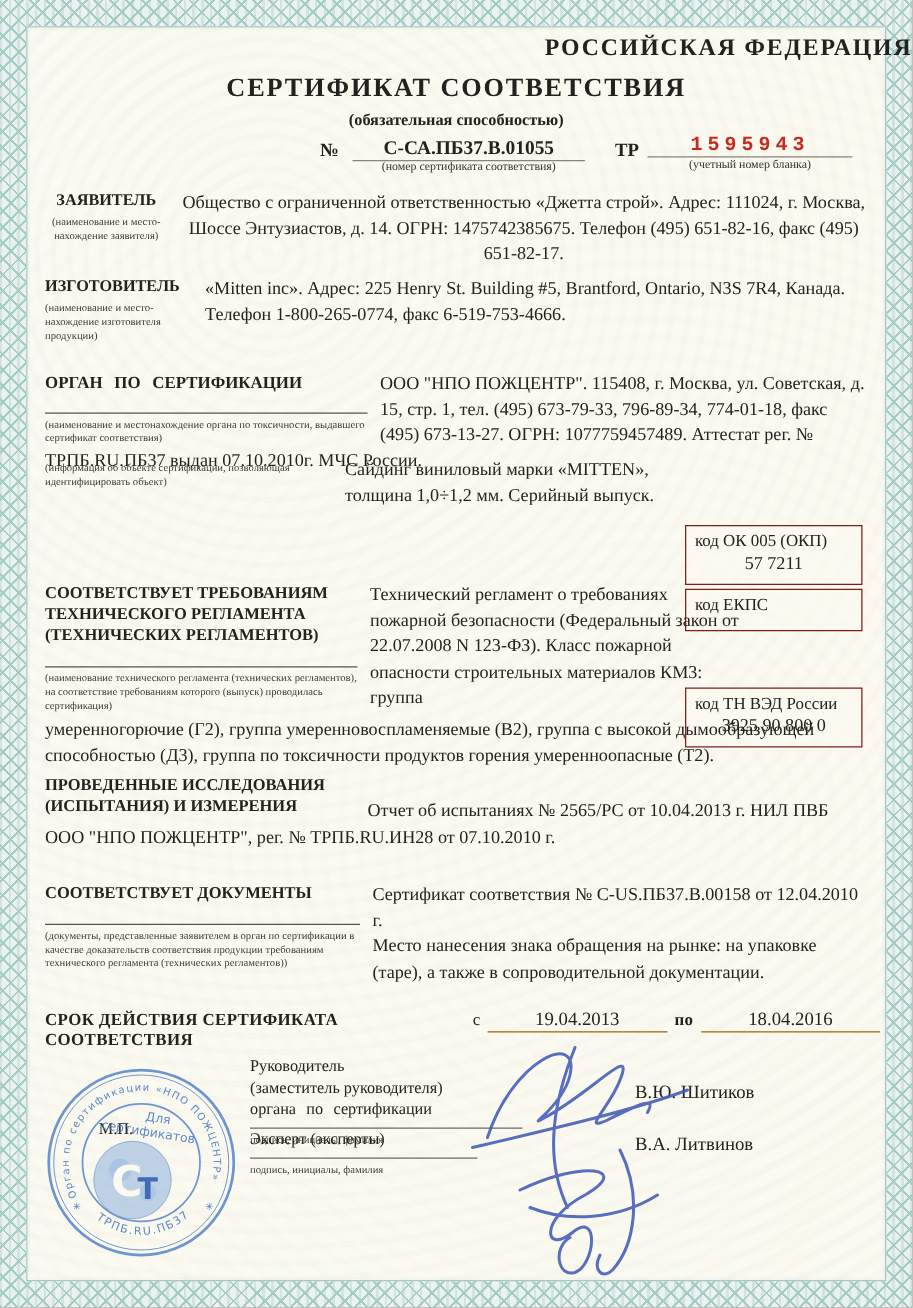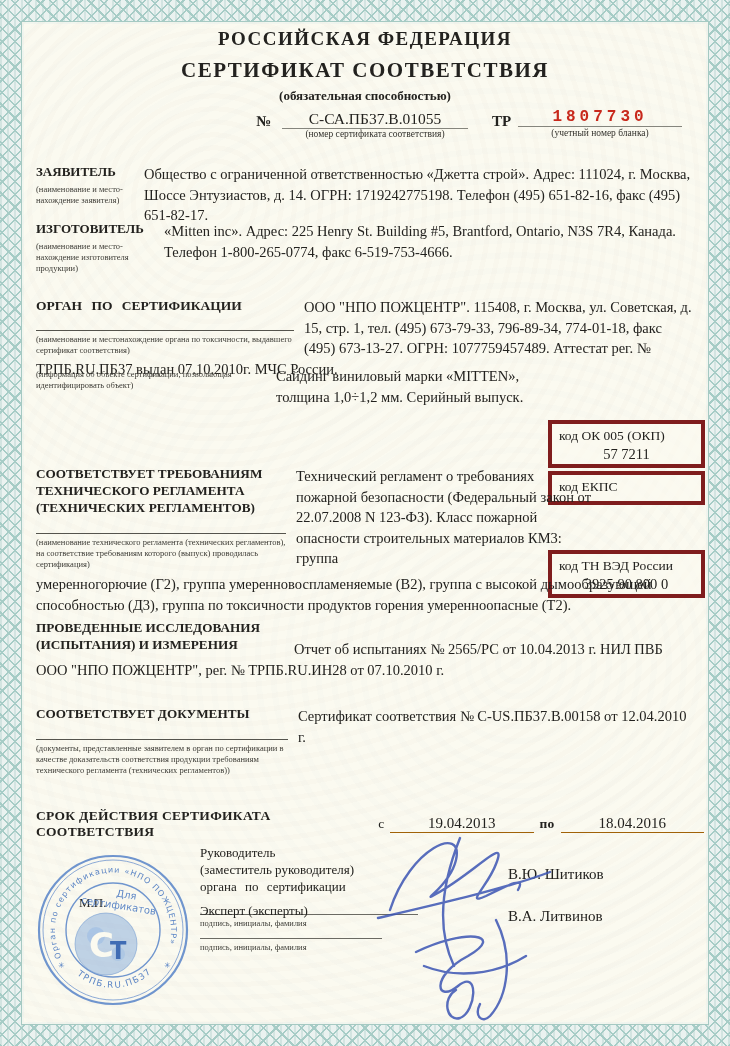--- a/index.html
+++ b/index.html
@@ -24,42 +24,42 @@
     box-shadow:inset 0 0 0 2px #f2f6ef;
   }
   #paper::before{ 
     content:"";position:absolute;inset:0;opacity:.5;pointer-events:none;
     background-image:
       repeating-radial-gradient(circle at 28% 18%, rgba(203,183,150,.07) 0 5px, transparent 5px 13px),
       repeating-radial-gradient(circle at 72% 64%, rgba(160,190,210,.06) 0 6px, transparent 6px 15px);
   }
   .abs{position:absolute;}
   .ctr{text-align:center;width:100%;left:0;}
-  .h-country{top:28px;font-size:19px;font-weight:bold;letter-spacing:1.5px;}
+  .h-country{top:28px;font-size:19px;font-weight:bold;letter-spacing:1.5px;text-align:right;}
   .h-title{top:58px;font-size:21px;font-weight:bold;letter-spacing:1.5px;}
   .h-sub{top:88px;font-size:13px;font-weight:bold;}
   .num-label{font-size:15px;font-weight:bold;}
-  .u-line{border-bottom:1px solid #85857d;text-align:center;display:inline-block;}
+  .u-line{border-bottom:1px solid #85857d;text-align:center;display:inline-block;font-weight:bold;}
   .caption{font-size:9.5px;color:#33322d;text-align:center;}
   .red-no{font-family:"Liberation Mono", monospace;font-weight:bold;font-size:16px;
           letter-spacing:4px;color:#c8291c;}
   .sec{position:absolute;left:36px;width:658px;font-size:14.5px;line-height:1.42;}
   .lblk{float:left;box-sizing:border-box;padding-right:10px;}
   .lbl{font-weight:bold;font-size:13px;line-height:1.28;font-family:"Liberation Serif",serif;}
   .sub{font-size:8.5px;line-height:1.32;color:#3c3b35;margin-top:3px;}
   .rule{border-bottom:1px solid #55544d;padding-bottom:16px;}
-  .codebox{position:absolute;left:548px;width:157px;border:4px solid #7f1d1d;
+  .codebox{position:absolute;left:548px;width:142px;border:1px solid #7f1d1d;
            background:rgba(251,250,240,.6);padding:3px 7px;box-sizing:border-box;
            font-size:13.5px;line-height:1.3;}
   .codeval{text-align:center;font-size:14.5px;}
-  .val-row{position:absolute;left:36px;top:808px;width:668px;display:flex;align-items:center;gap:6px;
+  .val-row{position:absolute;left:36px;top:808px;width:668px;display:flex;align-items:flex-start;gap:6px;
            font-size:13.5px;}
   .val-row .dlab{font-weight:bold;letter-spacing:.3px;}
   .date-u{border-bottom:1px solid #a16207;width:152px;text-align:center;font-size:15px;}
-  .role{font-size:13px;line-height:1.3;border-bottom:1px solid #6b6a63;padding-bottom:18px;}
+  .role{font-size:13px;line-height:1.3;border-bottom:1px solid #6b6a63;padding-bottom:6px;}
   .name{font-size:15px;}
   .sig-svg,.stamp-svg{pointer-events:none;}
 </style>
 </head>
 <body>
 
 <div id="cert">
   <div id="border-band"></div>
   <div id="paper"></div>
 
@@ -67,30 +67,30 @@
   <div class="abs ctr h-title">СЕРТИФИКАТ СООТВЕТСТВИЯ</div>
   <div class="abs ctr h-sub">(обязательная способностью)</div>
 
   <div class="abs num-label" style="left:256px;top:113px;">№</div>
   <div class="abs" style="left:282px;top:110px;">
     <span class="u-line" style="width:186px;font-size:15.5px;">С-СА.ПБ37.В.01055</span>
     <div class="caption" style="width:186px;">(номер сертификата соответствия)</div>
   </div>
   <div class="abs num-label" style="left:492px;top:113px;">ТР</div>
   <div class="abs" style="left:518px;top:107px;">
-    <span class="u-line red-no" style="width:164px;">1807730</span>
+    <span class="u-line red-no" style="width:164px;">1595943</span>
     <div class="caption" style="width:164px;margin-top:1px;">(учетный номер бланка)</div>
   </div>
 
-  <div class="sec" style="top:164px;">
+  <div class="sec" style="top:152px;text-align:center;">
     <div class="lblk" style="width:108px;">
       <div class="lbl">ЗАЯВИТЕЛЬ</div>
       <div class="sub">(наименование и место-нахождение заявителя)</div>
     </div>
-    <div>Общество с ограниченной ответственностью «Джетта строй». Адрес: 111024, г. Москва, Шоссе Энтузиастов, д. 14. ОГРН: 1719242775198. Телефон (495) 651-82-16, факс (495) 651-82-17.</div>
+    <div>Общество с ограниченной ответственностью «Джетта строй». Адрес: 111024, г. Москва, Шоссе Энтузиастов, д. 14. ОГРН: 1475742385675. Телефон (495) 651-82-16, факс (495) 651-82-17.</div>
   </div>
 
   <div class="sec" style="top:221px;">
     <div class="lblk" style="width:128px;">
       <div class="lbl">ИЗГОТОВИТЕЛЬ</div>
       <div class="sub">(наименование и место-нахождение изготовителя продукции)</div>
     </div>
     <div>«Mitten inc». Адрес: 225 Henry St. Building #5, Brantford, Ontario, N3S 7R4, Канада. Телефон 1-800-265-0774, факс 6-519-753-4666.</div>
   </div>
 
@@ -136,20 +136,21 @@
     </div>
     <div style="padding-top:19px;">Отчет об испытаниях № 2565/РС от 10.04.2013 г. НИЛ ПВБ ООО "НПО ПОЖЦЕНТР", рег. № ТРПБ.RU.ИН28 от 07.10.2010 г.</div>
   </div>
 
   <div class="sec" style="top:706px;">
     <div class="lblk" style="width:262px;">
       <div class="lbl rule" style="font-size:13.2px;">СООТВЕТСТВУЕТ ДОКУМЕНТЫ</div>
       <div class="sub">(документы, представленные заявителем в орган по сертификации в качестве доказательств соответствия продукции требованиям технического регламента (технических регламентов))</div>
     </div>
     <div>Сертификат соответствия № C-US.ПБ37.В.00158 от 12.04.2010 г.</div>
+    <div>Место нанесения знака обращения на рынке: на упаковке (таре), а также в сопроводительной документации.</div>
   </div>
 
   <div class="val-row">
     <span class="dlab">СРОК ДЕЙСТВИЯ СЕРТИФИКАТА СООТВЕТСТВИЯ</span>
     <span>с</span>
     <span class="date-u">19.04.2013</span>
     <span class="dlab" style="font-weight:bold;">по</span>
     <span class="date-u">18.04.2016</span>
   </div>
 

